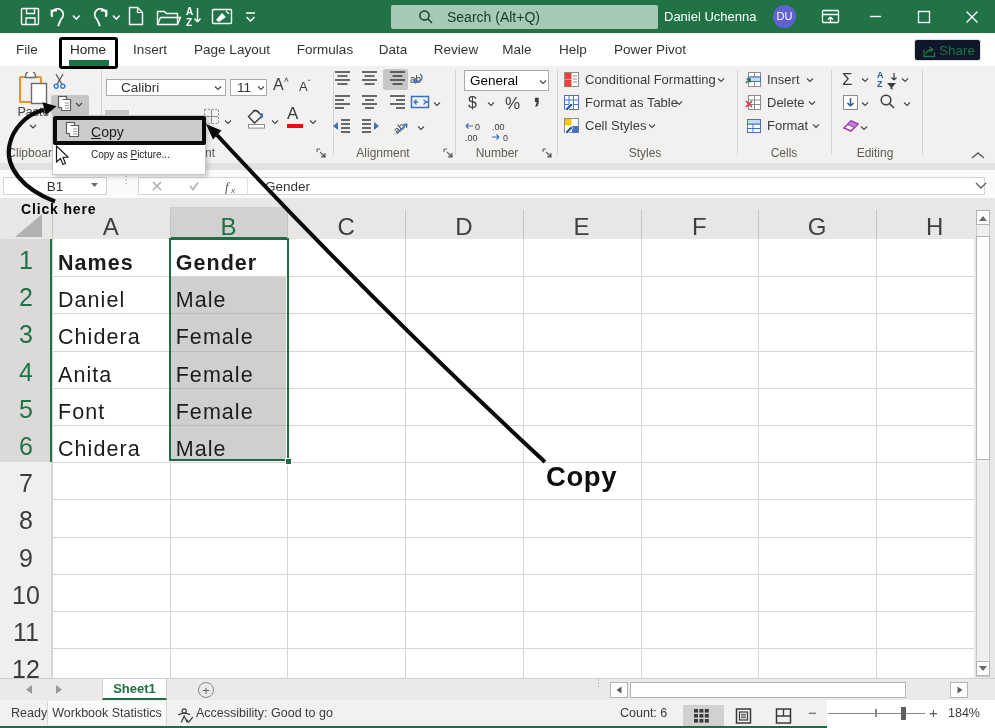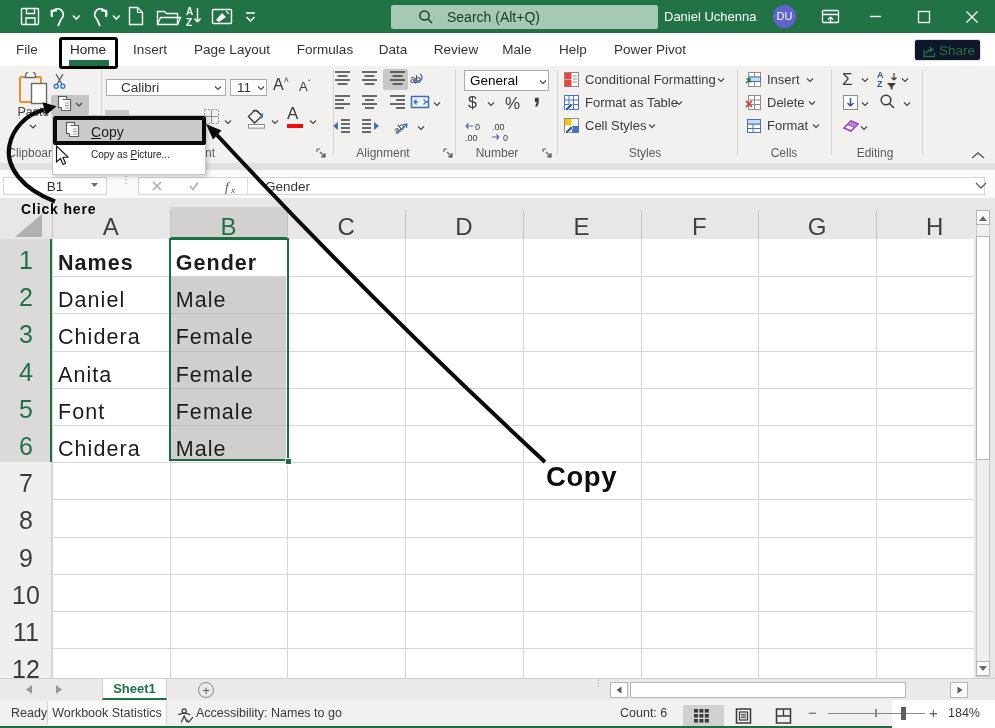--- a/index.html
+++ b/index.html
@@ -34,21 +34,21 @@
 #gridwhite { position:absolute; left:0px; top:41px; width:974px; height:439px; background:#fff; }
 .colhdr { position:absolute; top:12.5px; height:32px; font-size:24px; color:#3f3f3f; transform:translateX(-50%); line-height:32px; }
 .rowhdr { position:absolute; left:0; width:52px; font-size:25px; text-align:center; padding-top:3px; }
 .gl-v { position:absolute; width:1px; background:#d6d6d6; }
 .gl-h { position:absolute; height:1px; background:#d6d6d6; }
 .hsep { position:absolute; top:12px; height:29px; width:1px; background:#c5c4c3; }
 .celltext { position:absolute; font-size:21.5px; letter-spacing:1.05px; color:#1c1c1c; white-space:nowrap; z-index:6; padding-top:6px; }
 
 #sheetbar { left:0; top:678px; width:995px; height:22px; background:#eceae9; border-top:1px solid #cfcecd;}
 
-#statusbar { left:0; top:700px; width:892px; height:28px; background:#f2f1f0; font-size:12.5px; color:#3b3b3b; border-bottom:2px solid #1e6c41; }
+#statusbar { left:0; top:700px; width:827px; height:28px; background:#f2f1f0; font-size:12.5px; color:#3b3b3b; border-bottom:2px solid #1e6c41; }
 </style>
 </head>
 <body>
 <div id="app">
   <div id="titlebar" class="abs">
     <svg width="995" height="33" style="position:absolute;left:0;top:0" fill="none" stroke="#ffffff" stroke-width="1.4">
 
       <rect x="21.5" y="8.5" width="17" height="16" rx="1"></rect>
       <path d="M26.5,8.5 v5 h8 v-5 M26,24 v-6 h9 v6" stroke-width="1.3"></path>
 
@@ -505,21 +505,21 @@
   </div>
   <div id="statusbar" class="abs">
     <div class="abs" style="left:11px;top:0;height:26px;line-height:26px;">Ready</div>
     <div class="abs" style="left:47px;top:1px;width:120px;height:24px;background:#fbfaf9;border-left:1px solid #d8d7d6;border-right:1px solid #d8d7d6;text-align:center;line-height:24px;">Workbook Statistics</div>
     <svg width="20" height="18" style="position:absolute;left:176px;top:8px" fill="none" stroke="#3b3b3b" stroke-width="1.2">
       <circle cx="8.2" cy="3" r="2.1"></circle>
       <path d="M2.2,6.8 q6,-3.2 12,0"></path>
       <path d="M5.2,14.5 l3,-6.5 l3,6.5"></path>
       <path d="M10.5,11.5 l2.3,2.6 l4,-5"></path>
     </svg>
-    <div class="abs" style="left:196px;top:0;height:26px;line-height:26px;">Accessibility: Names to go</div>
+    <div class="abs" style="left:196px;top:0;height:26px;line-height:26px;">Accessibility: Good to go</div>
     <div class="abs" style="left:620px;top:0;height:26px;line-height:26px;">Count: 6</div>
     <div class="abs" style="left:683px;top:5px;width:41px;height:21px;background:#d2d1d0;"></div>
     <svg width="120" height="21" style="position:absolute;left:686px;top:5px" fill="none" stroke="#3b3b3b" stroke-width="1.5">
       <g fill="#3b3b3b" stroke="none">
         <rect x="8" y="4" width="4" height="3.6"></rect>
           <rect x="13.4" y="4" width="4" height="3.6"></rect>
           <rect x="18.8" y="4" width="4" height="3.6"></rect>
         <rect x="8" y="9" width="4" height="3.6"></rect>
           <rect x="13.4" y="9" width="4" height="3.6"></rect>
           <rect x="18.8" y="9" width="4" height="3.6"></rect>

